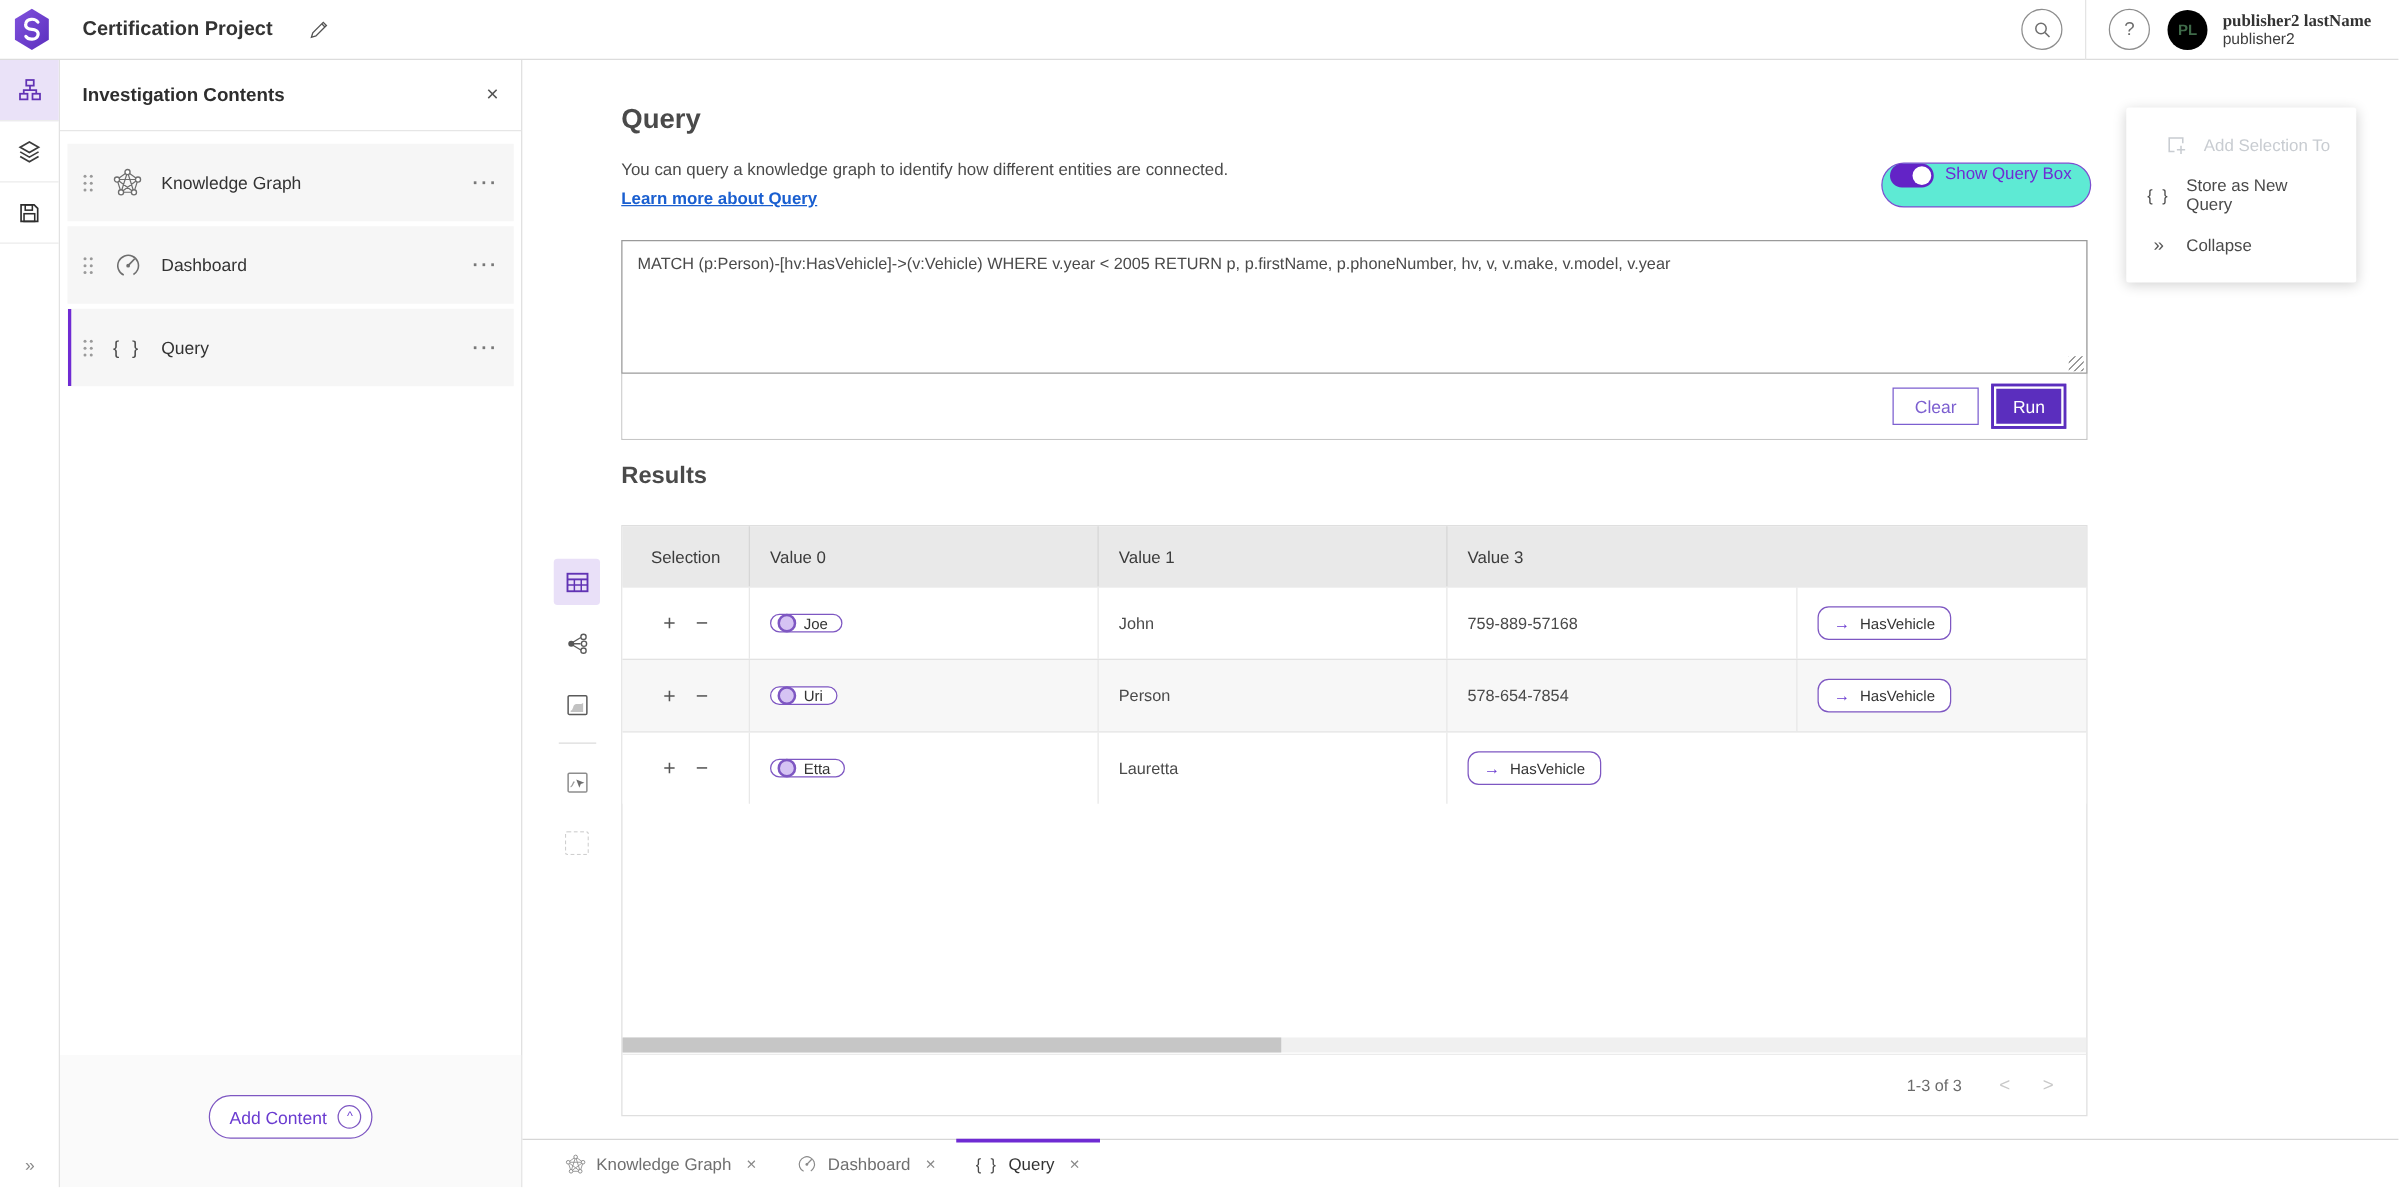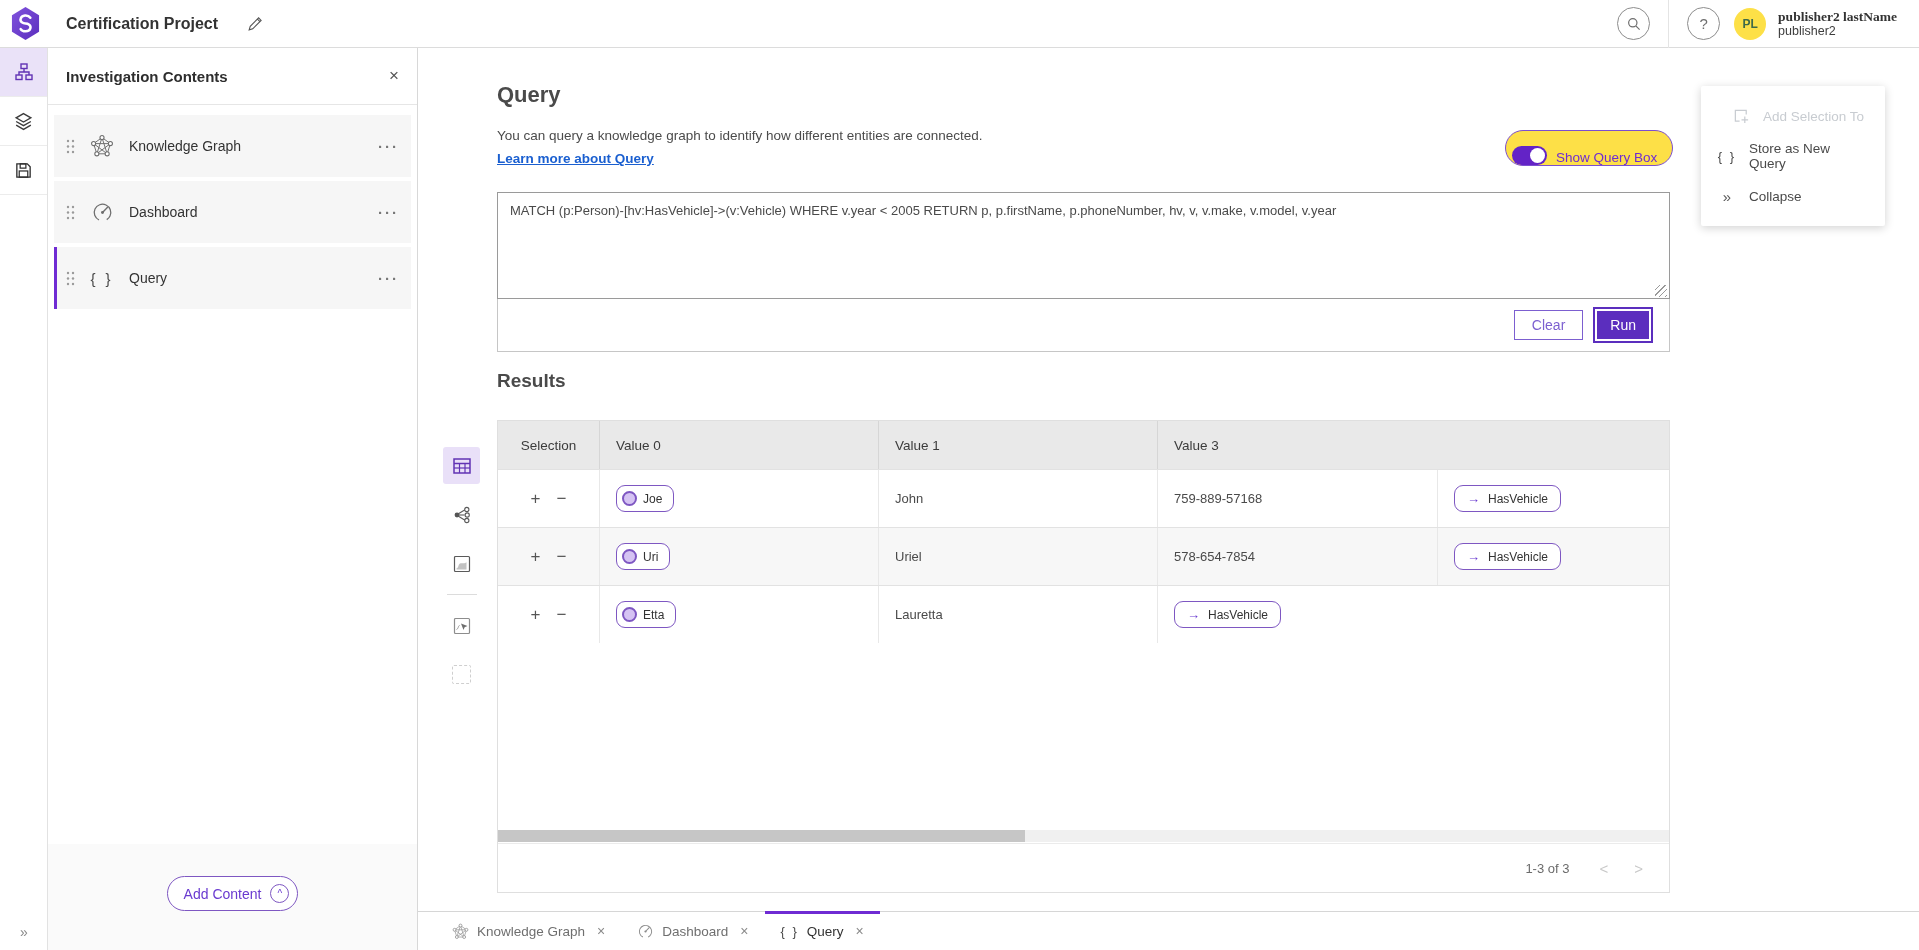--- a/index.html
+++ b/index.html
@@ -12,21 +12,21 @@
             border-bottom:1px solid #dcdcdc; display:flex; align-items:center; z-index:5; }
   .logo { width:31px; height:35px; margin-left:10px; cursor:pointer; }
   .app-title { margin-left:25px; font-size:16px; font-weight:700; color:#333; }
   .edit-pencil { margin-left:28px; cursor:pointer; display:flex; }
   .header-right { margin-left:auto; display:flex; align-items:center; padding-right:16px; }
   .circle-btn { width:33px; height:33px; border:1.4px solid #8d8d8d; border-radius:50%;
                 display:flex; align-items:center; justify-content:center; cursor:pointer;
                 color:#6e6e6e; background:#fff; }
   .hdr-divider { width:1px; height:48px; background:#e4e4e4; margin:0 18px; }
   .help-glyph { font-size:15px; color:#6e6e6e; }
-  .avatar { width:32px; height:32px; border-radius:50%; background:#fde047; color:#3f6a49;
+  .avatar { width:32px; height:32px; border-radius:50%; background:#000000; color:#3f6a49;
             font-size:12px; font-weight:700; display:flex; align-items:center;
             justify-content:center; margin:0 12px 0 14px; cursor:pointer;text-align:center; }
   .user-block { line-height:1.15; padding-right:6px; }
   .user-name { font-size:13.5px; font-weight:700; color:#333;font-family:Liberation Serif, serif; }
   .user-sub  { font-size:12.5px; color:#3d3d3d; }
 
   
   .rail { position:absolute; top:48px; left:0; bottom:0; width:48px; background:#fff;
           border-right:1px solid #e2e2e2; }
   .rail-cell { width:47px; height:49px; display:flex; align-items:center; justify-content:center;
@@ -62,21 +62,21 @@
                   display:flex; align-items:center; justify-content:center; font-size:10px;
                   color:#6a3bd0; }
 
   
   .main { position:absolute; top:48px; left:418px; right:0; bottom:39px; background:#fff; }
   .page-title { position:absolute; left:79px; top:34px; font-size:22px; font-weight:700; color:#4a4a4a; }
   .page-desc { position:absolute; left:79px; top:80px; font-size:13.5px; color:#4b4b4b; }
   .learn-link { position:absolute; left:79px; top:103px; font-size:13.5px; font-weight:700;
                 color:#1a5fd0; text-decoration:underline; cursor:pointer; }
   .toggle-pill { position:absolute; left:1087px; top:82px; height:36px; border:1px solid #7c4fd0;
-                 border-radius:18px; background:#fde047; display:flex; align-items:flex-end; gap:9px;
+                 border-radius:18px; background:#5eead4; display:flex; align-items:flex-start; gap:9px;
                  padding:0 15px 0 6px; cursor:pointer; font-family:inherit; }
   .toggle-track { width:35px; height:19px; border-radius:10px; background:#6323c6; position:relative; }
   .toggle-knob { position:absolute; top:2px; right:2px; width:15px; height:15px; border-radius:50%;
                  background:#fff; }
   .toggle-label { font-size:13.5px; color:#6f2bd3; }
 
   .query-panel { position:absolute; left:79px; top:144px; width:1173px; border:1px solid #c6c6c6; }
   .qbox-wrap { position:relative; }
   .query-textarea { display:block; width:calc(100% + 2px); margin:-1px -1px 0 -1px; height:107px;
                     border:1px solid #9a9a9a; padding:10px 12px; resize:none;
@@ -111,21 +111,21 @@
   .t-hcell:last-child { border-right:none; }
   .t-row { display:flex; height:58px; border-top:1px solid #e2e2e2; background:#fff; }
   .t-row.alt { background:#f7f7f7; }
   .t-cell { display:flex; align-items:center; font-size:13px; color:#4a4a4a;
             border-right:1px solid #e8e8e8; padding-left:16px; overflow:hidden; }
   .t-cell:last-child { border-right:none; }
   .c0 { width:102px; justify-content:center; padding-left:0; }
   .c1 { width:279px; } .c2 { width:279px; } .c3 { width:280px; } .c4 { width:231px; }
   .sel-btn { background:none; border:none; font-size:17px; color:#555; cursor:pointer;
              font-family:inherit; padding:0 8px; }
-  .entity-pill { display:inline-flex; align-items:center; gap:6px; height:27px;
+  .entity-pill { display:inline-flex; align-items:center; gap:6px; height:15px;
                  padding:0 11px 0 5px; border:1.5px solid #7e57c2; border-radius:9px;
                  background:#fff; font-size:12px; color:#333; cursor:pointer; }
   .entity-dot { width:15px; height:15px; border-radius:50%; background:#d5c3f3;
                 border:2px solid #7e57c2; }
   .rel-pill { display:inline-flex; align-items:center; gap:8px; height:27px; padding:0 12px;
               border:1.5px solid #7e57c2; border-radius:9px; background:#fff; font-size:12px;
               color:#333; cursor:pointer; }
   .rel-arrow { color:#6a3bd0; font-size:13px; }
   .hscrollbar { position:absolute; left:0; right:0; bottom:50px; height:12px; background:#f0f0f0;
                 cursor:pointer; }
@@ -404,21 +404,21 @@
         <div class="t-cell c0">
           <button class="sel-btn">+</button>
           <button class="sel-btn">−</button>
         </div>
         <div class="t-cell c1">
           <span class="entity-pill">
             <span class="entity-dot"></span>
             <span>Uri</span>
           </span>
         </div>
-        <div class="t-cell c2">Uriel</div>
+        <div class="t-cell c2">Person</div>
         <div class="t-cell c3">578-654-7854</div>
         <div class="t-cell c4">
           <span class="rel-pill">
             <span class="rel-arrow">→</span>
             <span>HasVehicle</span>
           </span>
         </div>
       </div>
 
       <div class="t-row">

